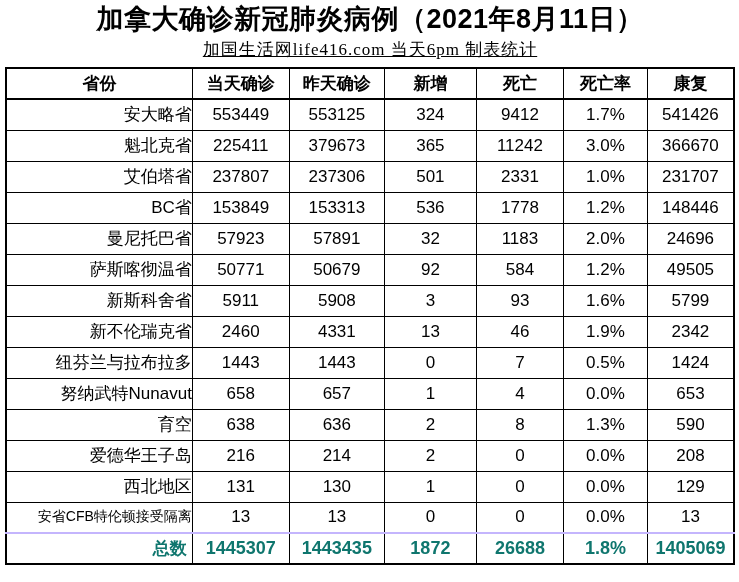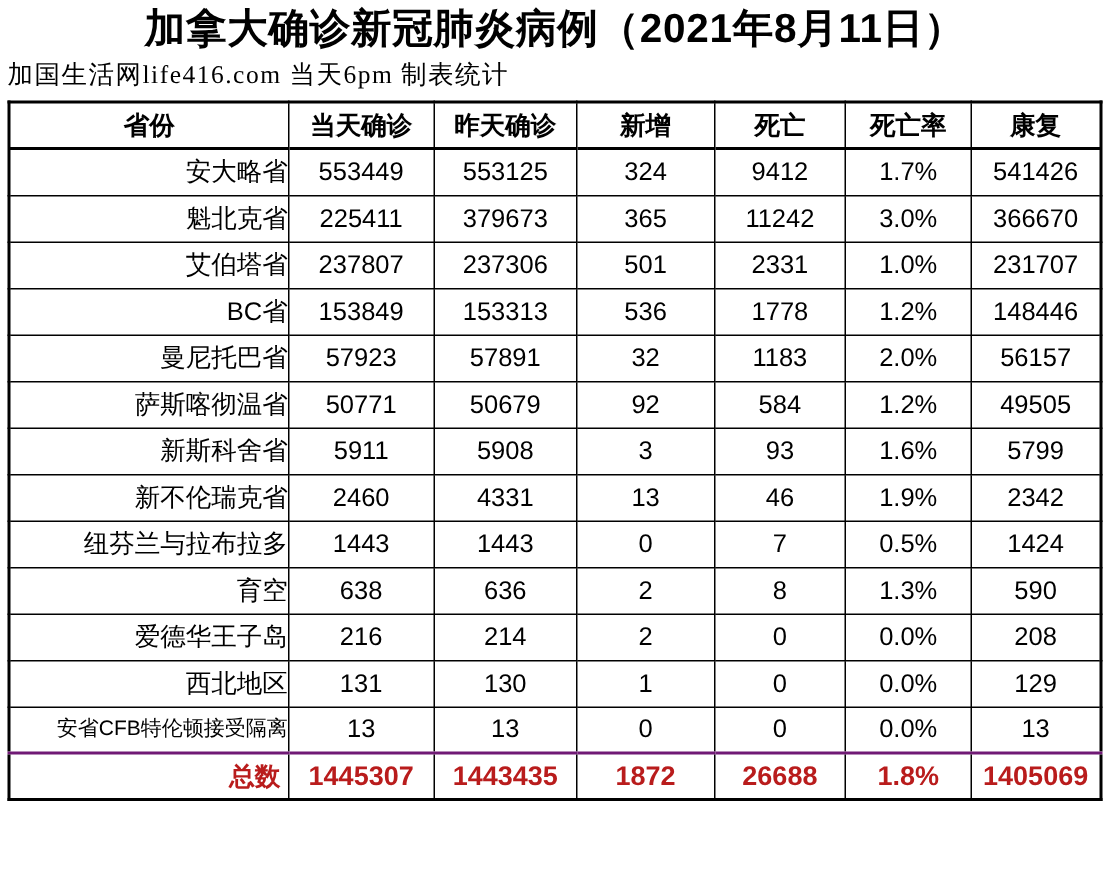--- a/index.html
+++ b/index.html
@@ -14,27 +14,28 @@
 
   .title {
     text-align: center;
     font-size: 27px;
     font-weight: bold;
     line-height: 34px;
     letter-spacing: 0.5px;
     white-space: nowrap;
   }
   .subtitle {
-    text-align: left;
+    text-align: center;
     font-size: 17px;
     font-weight: normal;
     line-height: 28px;
     letter-spacing: 1px;
     font-family: "Liberation Serif", serif;
     white-space: nowrap;
+    text-decoration: underline;
   }
 
   table.stats {
     width: 730px;
     margin-top: 3px;
     border-collapse: collapse;
     table-layout: fixed;
     border: 2px solid #000000;
   }
   table.stats th, table.stats td {
@@ -51,23 +52,23 @@
     border-bottom: 2px solid #000000;
   }
   table.stats tbody td.province {
     text-align: right;
     padding-left: 4px;
   }
   
   table.stats tbody tr:last-child td.province { font-size: 14px; margin-left: 40px; }
 
   table.stats tfoot td {
-    border-top: 2px solid #701a75;
+    border-top: 2px solid #c4b5fd;
     font-weight: bold;
-    color: #b91c1c;
+    color: #0f766e;
     font-size: 18px;
   }
   table.stats tfoot td.total-label {
     text-align: right;
     padding-right: 5px;
     font-size: 17px;
   }
 </style>
 </head>
 <body>
@@ -134,21 +135,21 @@
           <td class="value">1.2%</td>
           <td class="value">148446</td>
         </tr>
         <tr>
           <td class="province">曼尼托巴省</td>
           <td class="value">57923</td>
           <td class="value">57891</td>
           <td class="value">32</td>
           <td class="value">1183</td>
           <td class="value">2.0%</td>
-          <td class="value">56157</td>
+          <td class="value">24696</td>
         </tr>
         <tr>
           <td class="province">萨斯喀彻温省</td>
           <td class="value">50771</td>
           <td class="value">50679</td>
           <td class="value">92</td>
           <td class="value">584</td>
           <td class="value">1.2%</td>
           <td class="value">49505</td>
         </tr>
@@ -171,20 +172,29 @@
           <td class="value">2342</td>
         </tr>
         <tr>
           <td class="province">纽芬兰与拉布拉多</td>
           <td class="value">1443</td>
           <td class="value">1443</td>
           <td class="value">0</td>
           <td class="value">7</td>
           <td class="value">0.5%</td>
           <td class="value">1424</td>
+        </tr>
+        <tr>
+          <td class="province">努纳武特Nunavut</td>
+          <td class="value">658</td>
+          <td class="value">657</td>
+          <td class="value">1</td>
+          <td class="value">4</td>
+          <td class="value">0.0%</td>
+          <td class="value">653</td>
         </tr>
         <tr>
           <td class="province">育空</td>
           <td class="value">638</td>
           <td class="value">636</td>
           <td class="value">2</td>
           <td class="value">8</td>
           <td class="value">1.3%</td>
           <td class="value">590</td>
         </tr>

